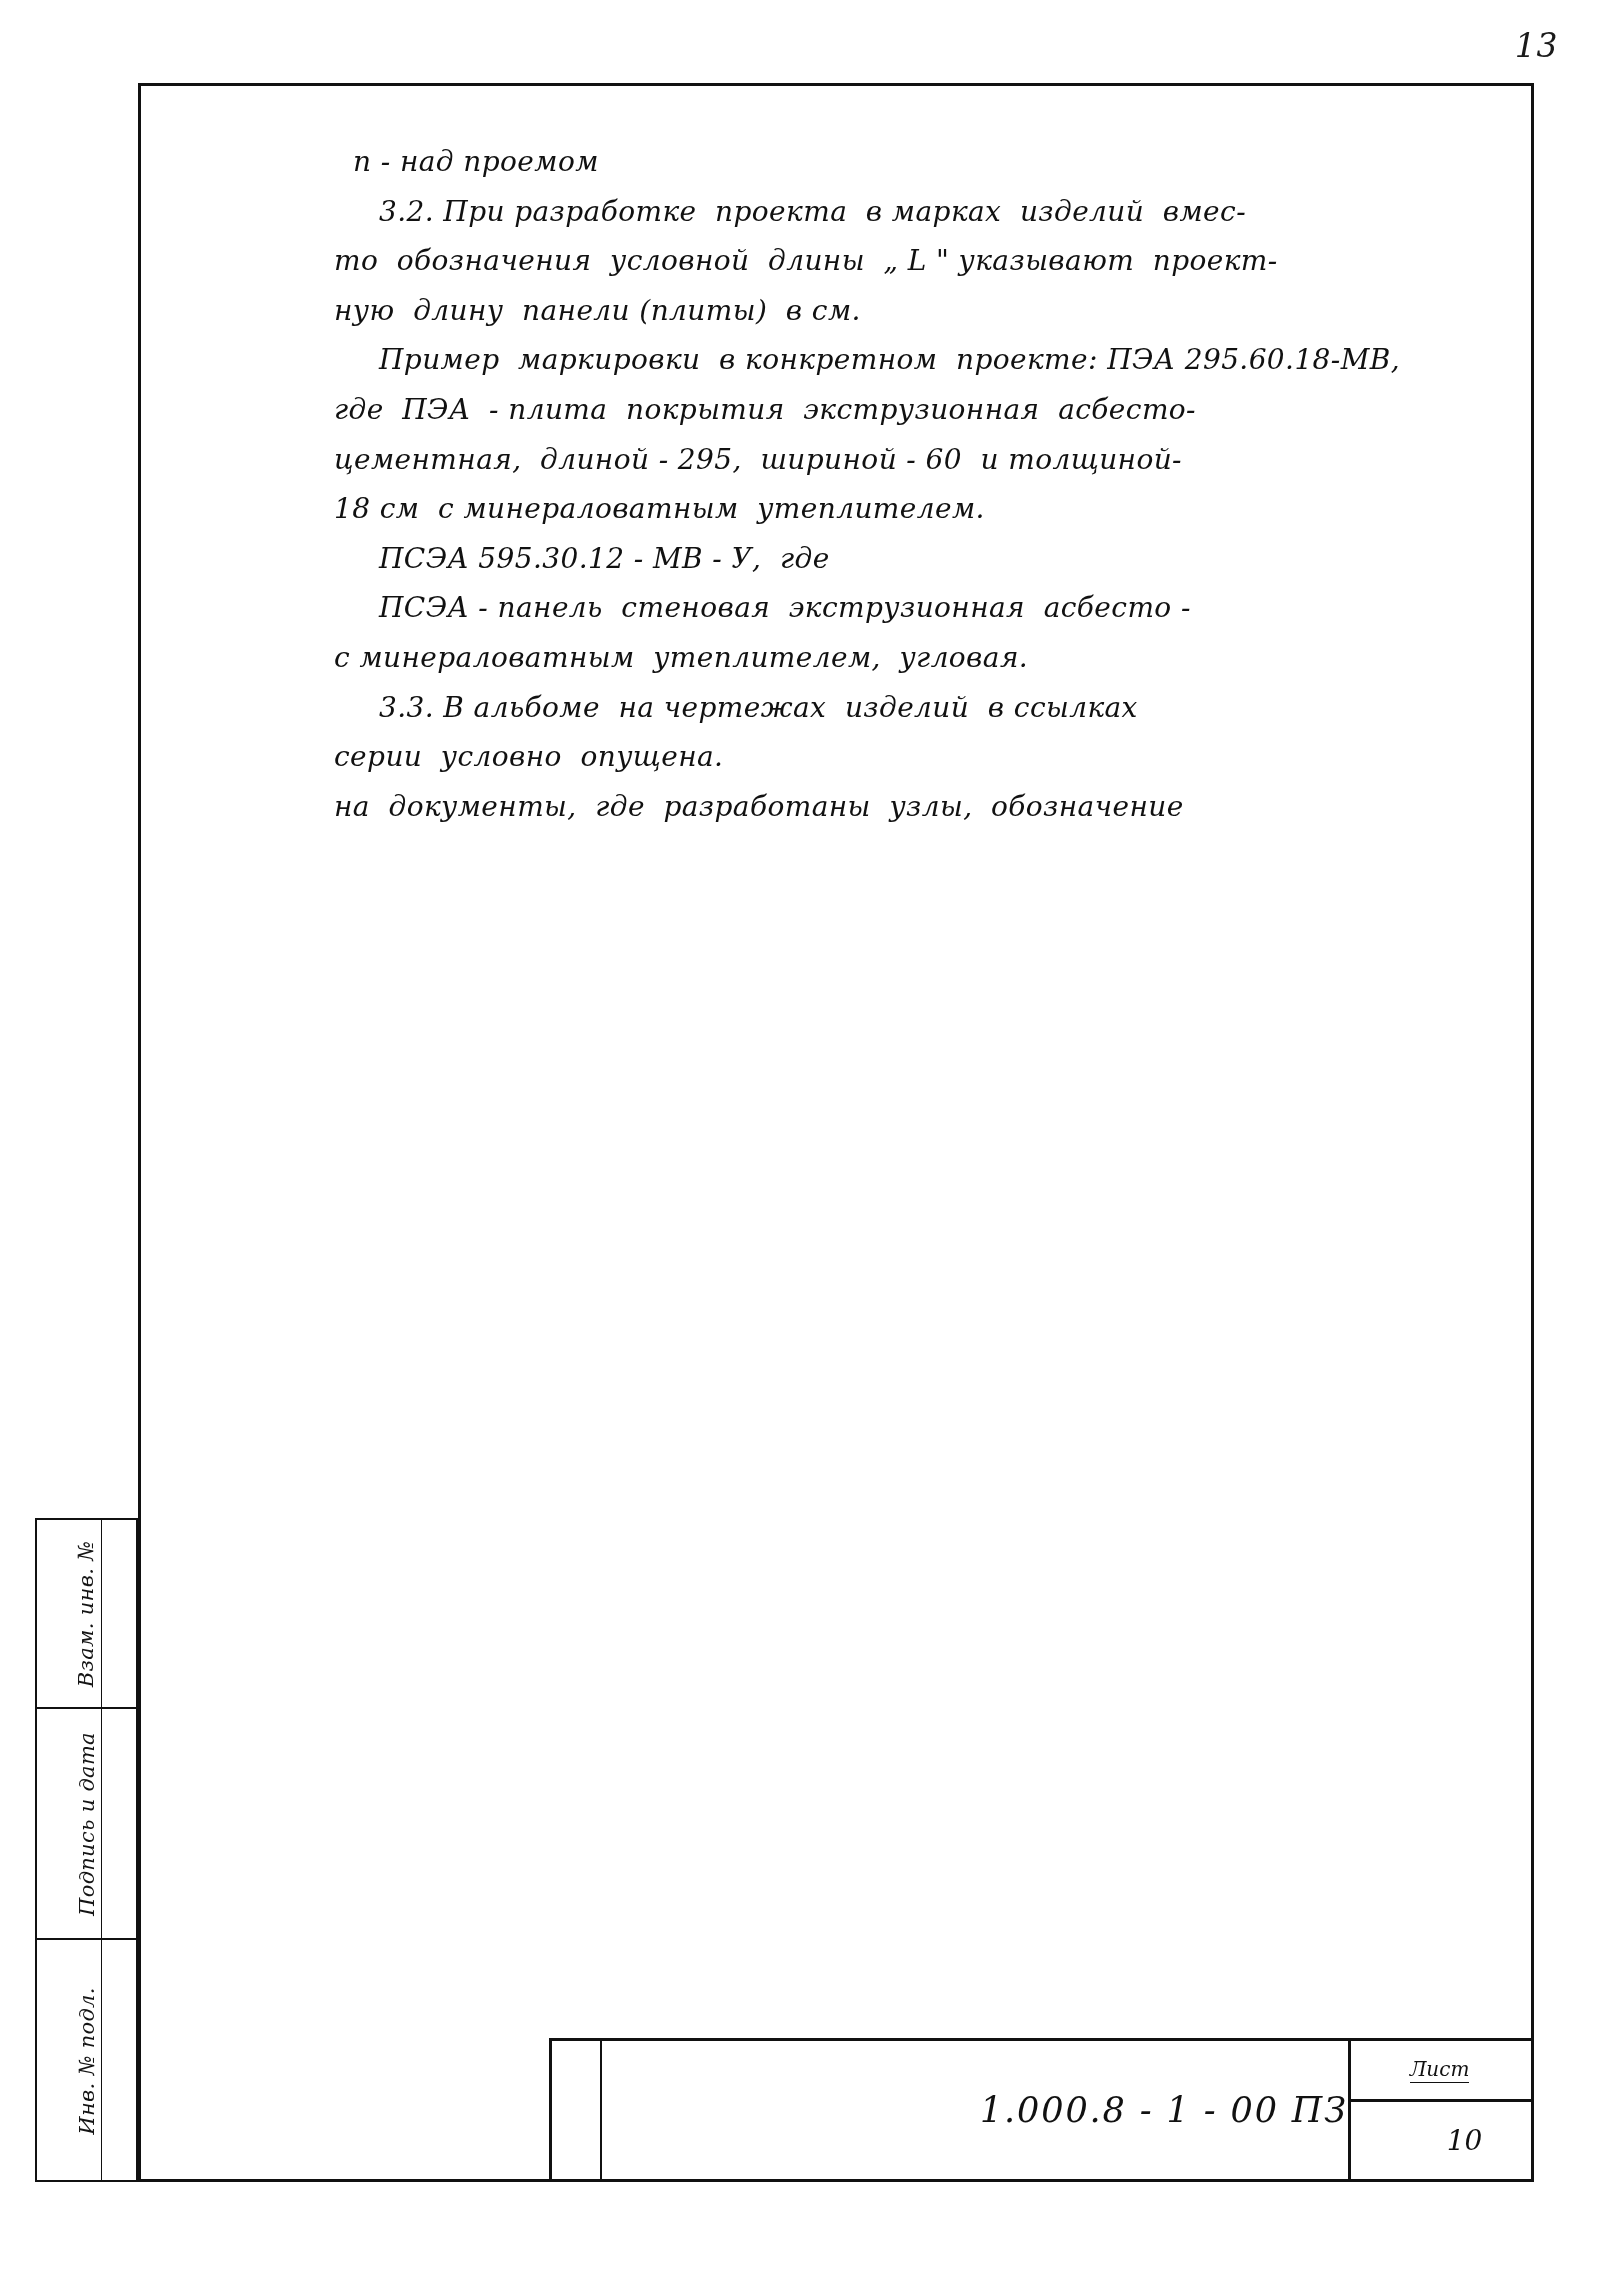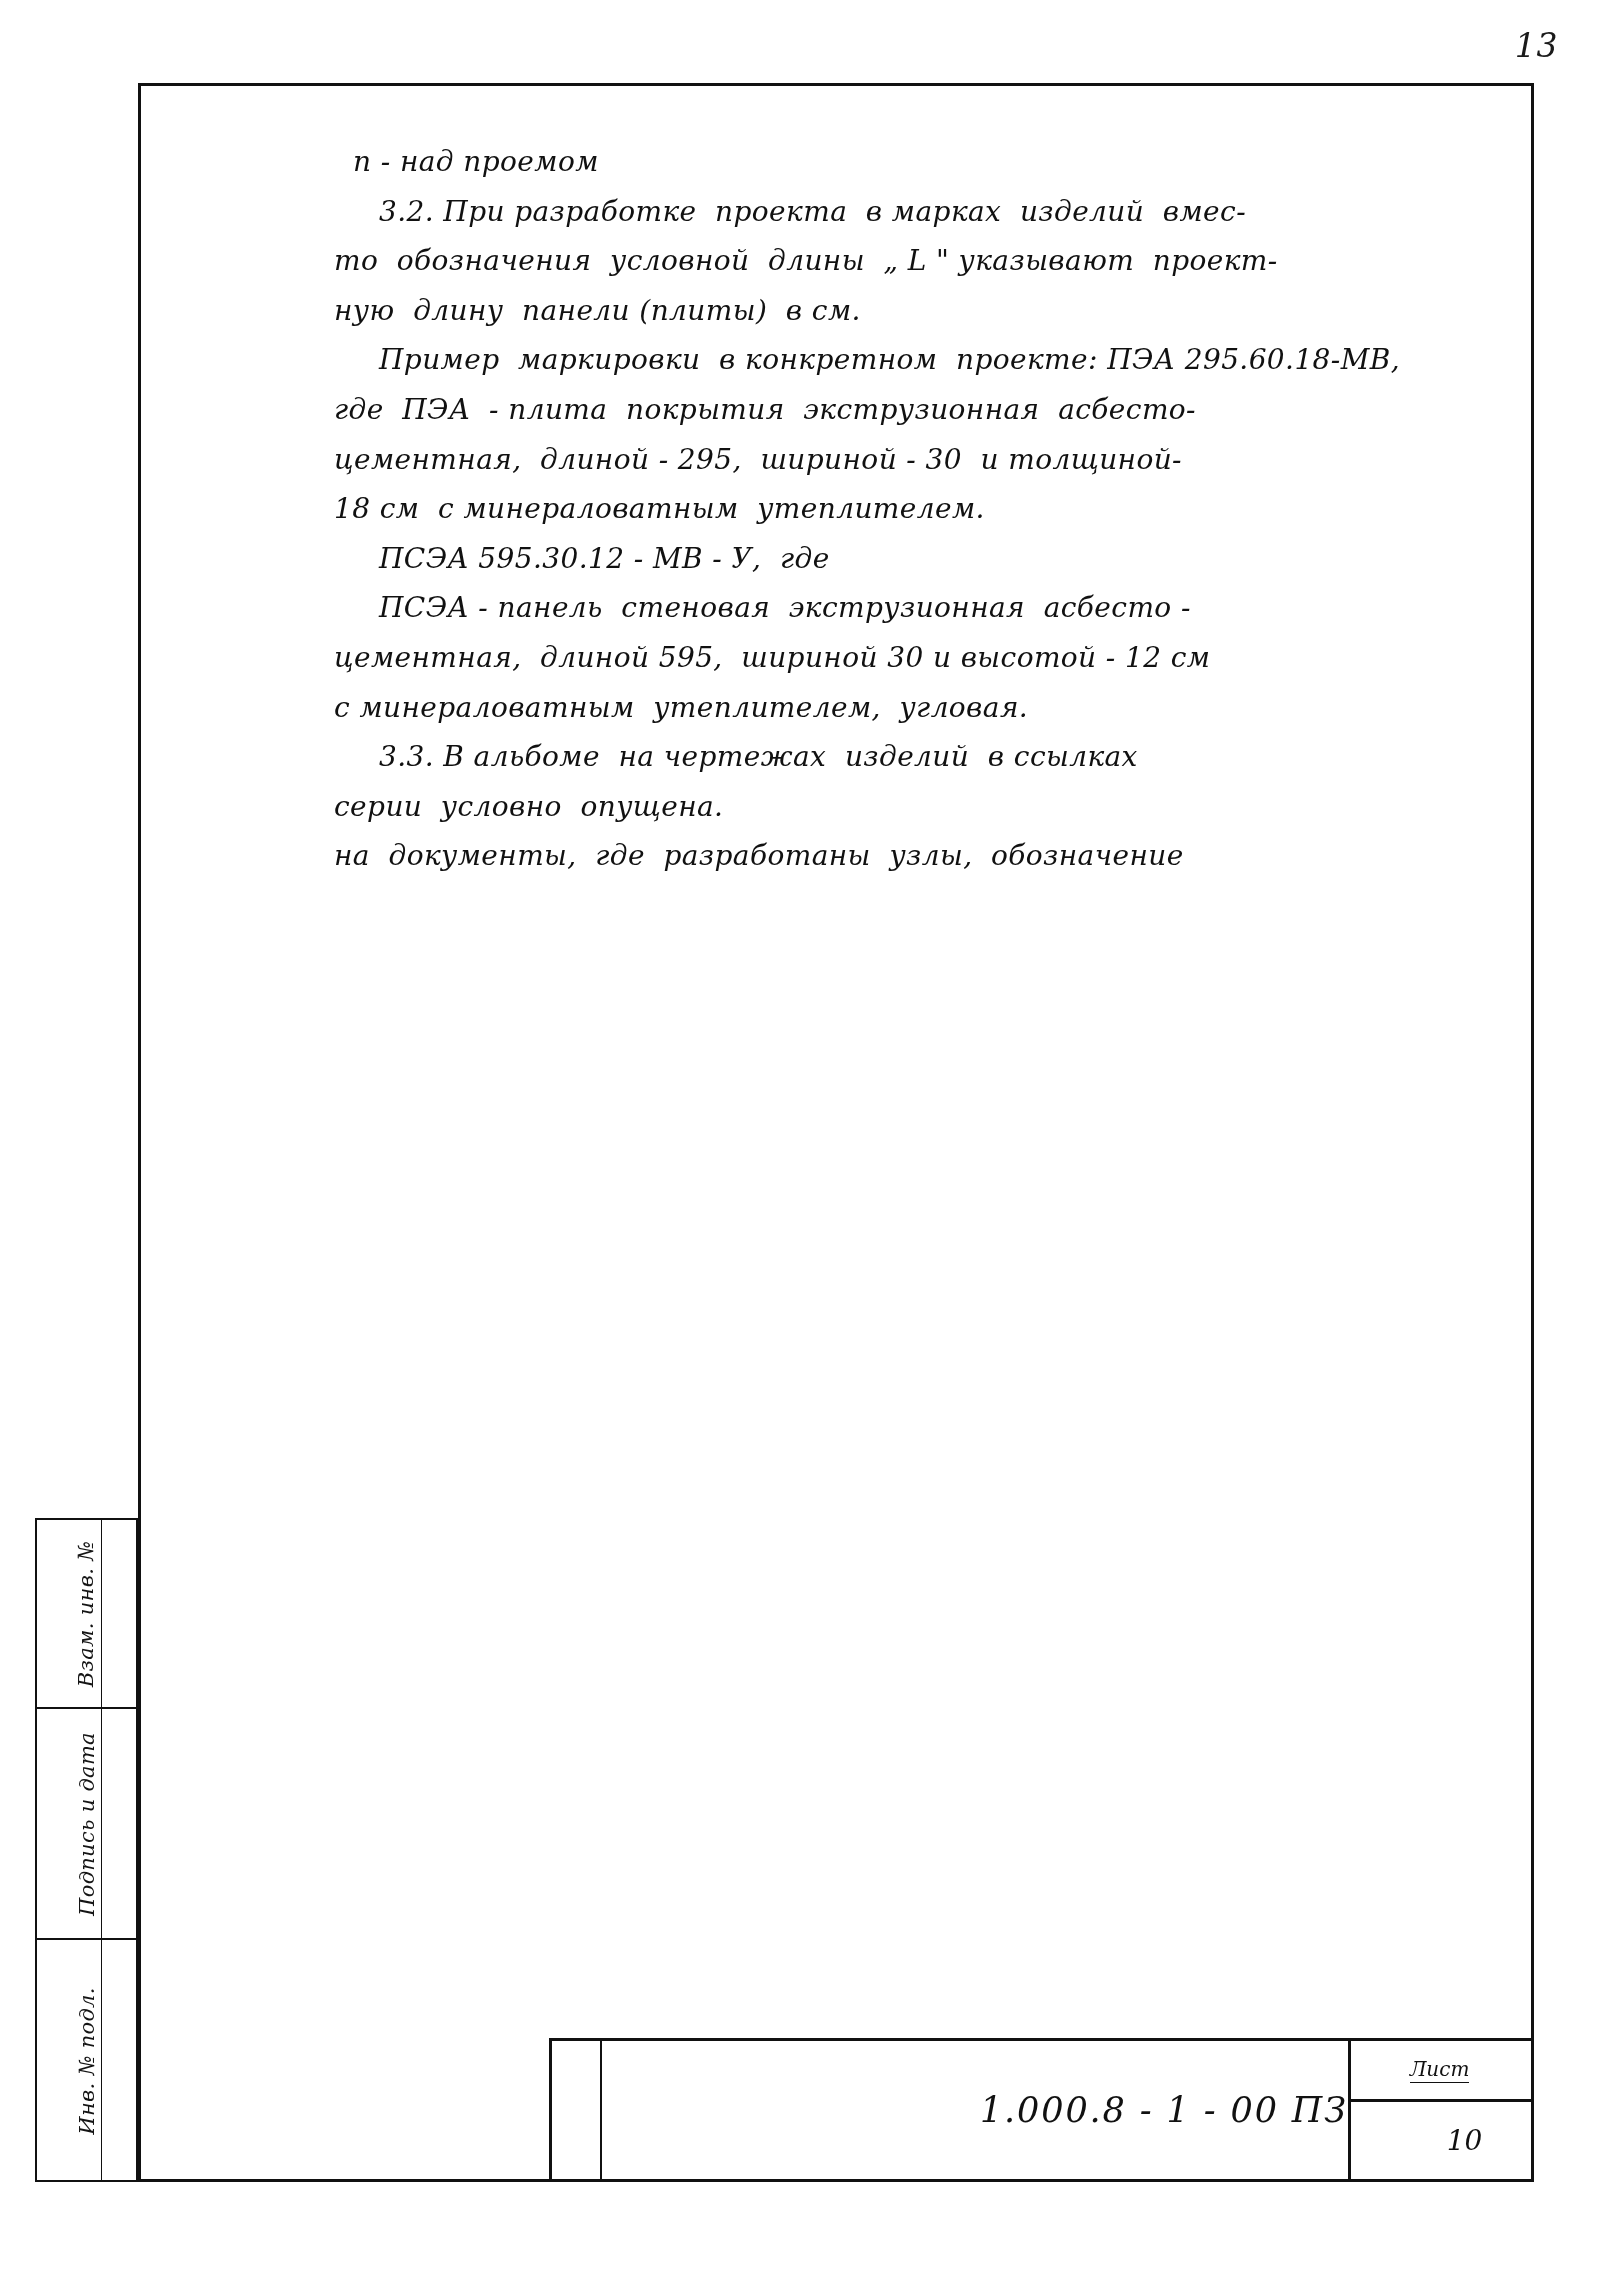--- a/index.html
+++ b/index.html
@@ -187,25 +187,24 @@
 
   <div class="frame-outer"></div>
 
   <div class="text-block">
     <p style="text-indent:19px;">п - над проемом</p>
     <p style="text-indent:45px;">3.2. При разработке  проекта  в марках  изделий  вмес-</p>
     <p>то  обозначения  условной  длины  „ L " указывают  проект-</p>
     <p>ную  длину  панели (плиты)  в см.</p>
     <p style="text-indent:45px;">Пример  маркировки  в конкретном  проекте: ПЭА 295.60.18-МВ,</p>
     <p>где  ПЭА  - плита  покрытия  экструзионная  асбесто-</p>
-    <p>цементная,  длиной - 295,  шириной - 30  и толщиной-</p>
+    <p>цементная,  длиной - 295,  шириной - 60  и толщиной-</p>
     <p>18 см  с минераловатным  утеплителем.</p>
     <p style="text-indent:45px;">ПСЭА 595.30.12 - МВ - У,  где</p>
     <p style="text-indent:45px;">ПСЭА - панель  стеновая  экструзионная  асбесто -</p>
-    <p>цементная,  длиной 595,  шириной 30 и высотой - 12 см</p>
     <p>с минераловатным  утеплителем,  угловая.</p>
     <p style="text-indent:45px;">3.3. В альбоме  на чертежах  изделий  в ссылках</p>
     <p>серии  условно  опущена.</p>
     <p>на  документы,  где  разработаны  узлы,  обозначение</p>
   </div>
 
   <div class="left-strip">
     <div class="inner-div"></div>
     <div class="cell" style="top:0; height:189px;">
       <span class="vert-label">Взам. инв. №</span>

